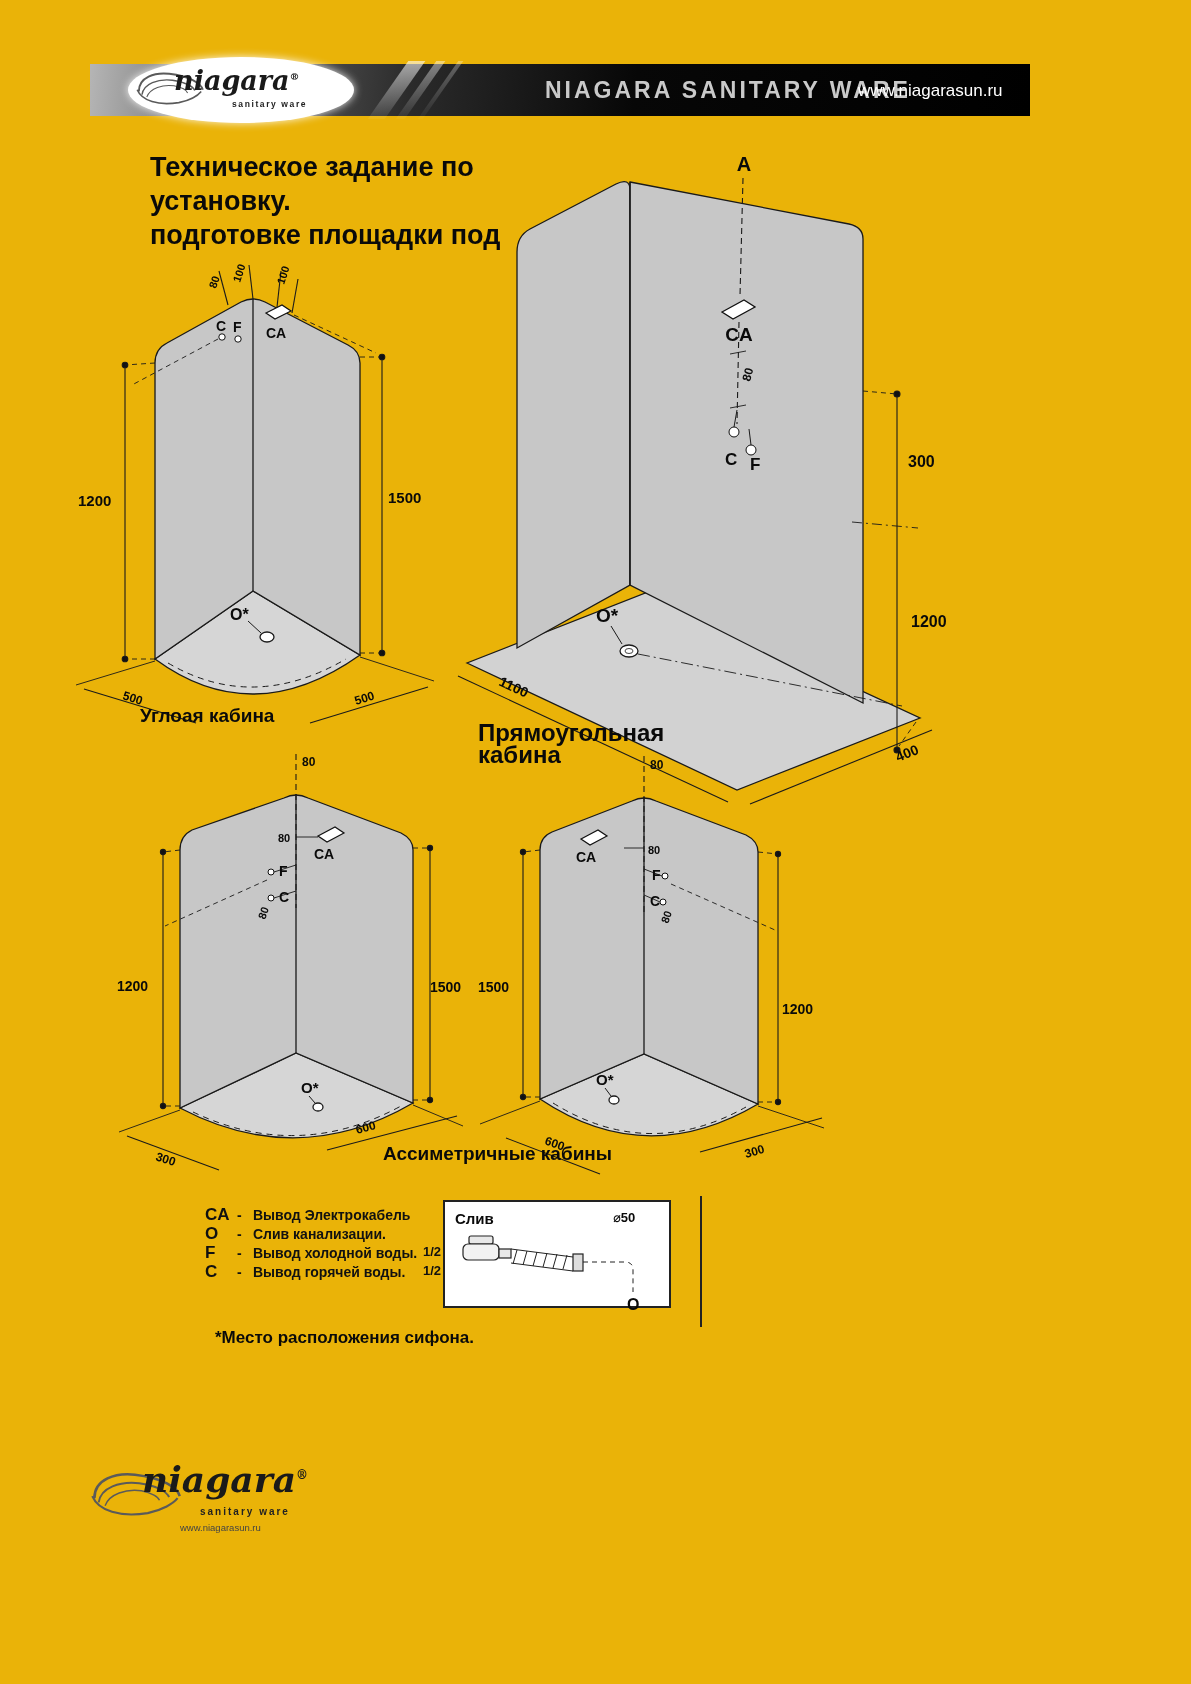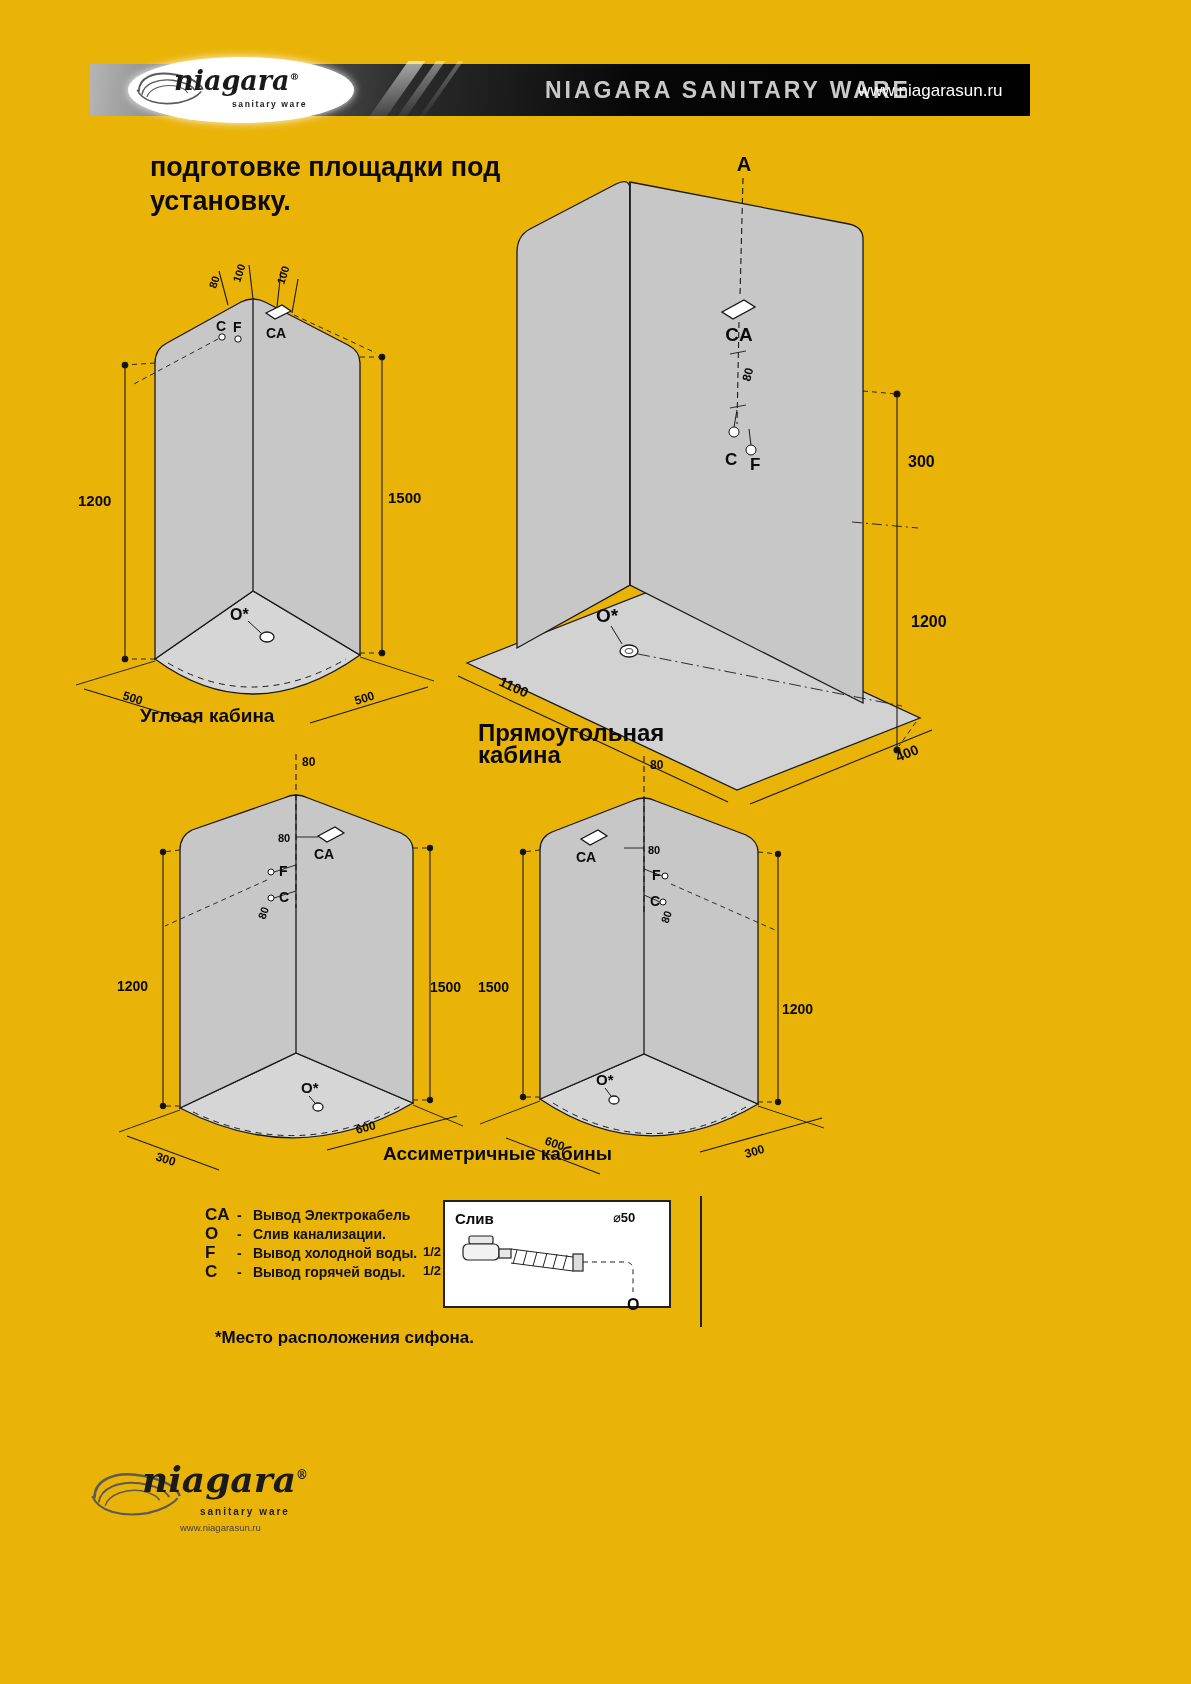--- a/index.html
+++ b/index.html
@@ -76,22 +76,23 @@
         </g>
       </svg>
       <div class="brand-name"><span>niagara</span><sup>®</sup></div>
       <div class="brand-sub">sanitary ware</div>
     </div>
     <div class="banner-title">NIAGARA SANITARY WARE</div>
     <div class="banner-url">www.niagarasun.ru</div>
   </div>
 
   <div class="doc-title">
+    <div>Техническое задание по</div>
+    <div>установку.</div>
     <div>подготовке площадки под</div>
-    <div>установку.</div>
   </div>
 
   <svg class="diag" style="left:70px;top:253px;width:370px;height:495px" viewBox="0 0 370 495">
     <g stroke="#1a1a1a" stroke-width="1.3">
       <path d="M85,406 L183,338 L290,402 Q183,478 85,406 Z" fill="#d6d6d6"></path>
       <path d="M85,406 L85,110 Q85,96 97,90 L171,49 Q183,43 195,49 L278,92 Q290,98 290,110 L290,402 L183,338 Z" fill="#c7c7c7"></path>
       <line x1="183" y1="46" x2="183" y2="338"></line>
       <path d="M98,410 Q183,460 276,406" fill="none" stroke-dasharray="6,5" stroke-width="1"></path>
       <ellipse cx="197" cy="384" rx="7" ry="5" fill="#fff"></ellipse>
       <line x1="178" y1="368" x2="191" y2="380" stroke-width="1"></line>

